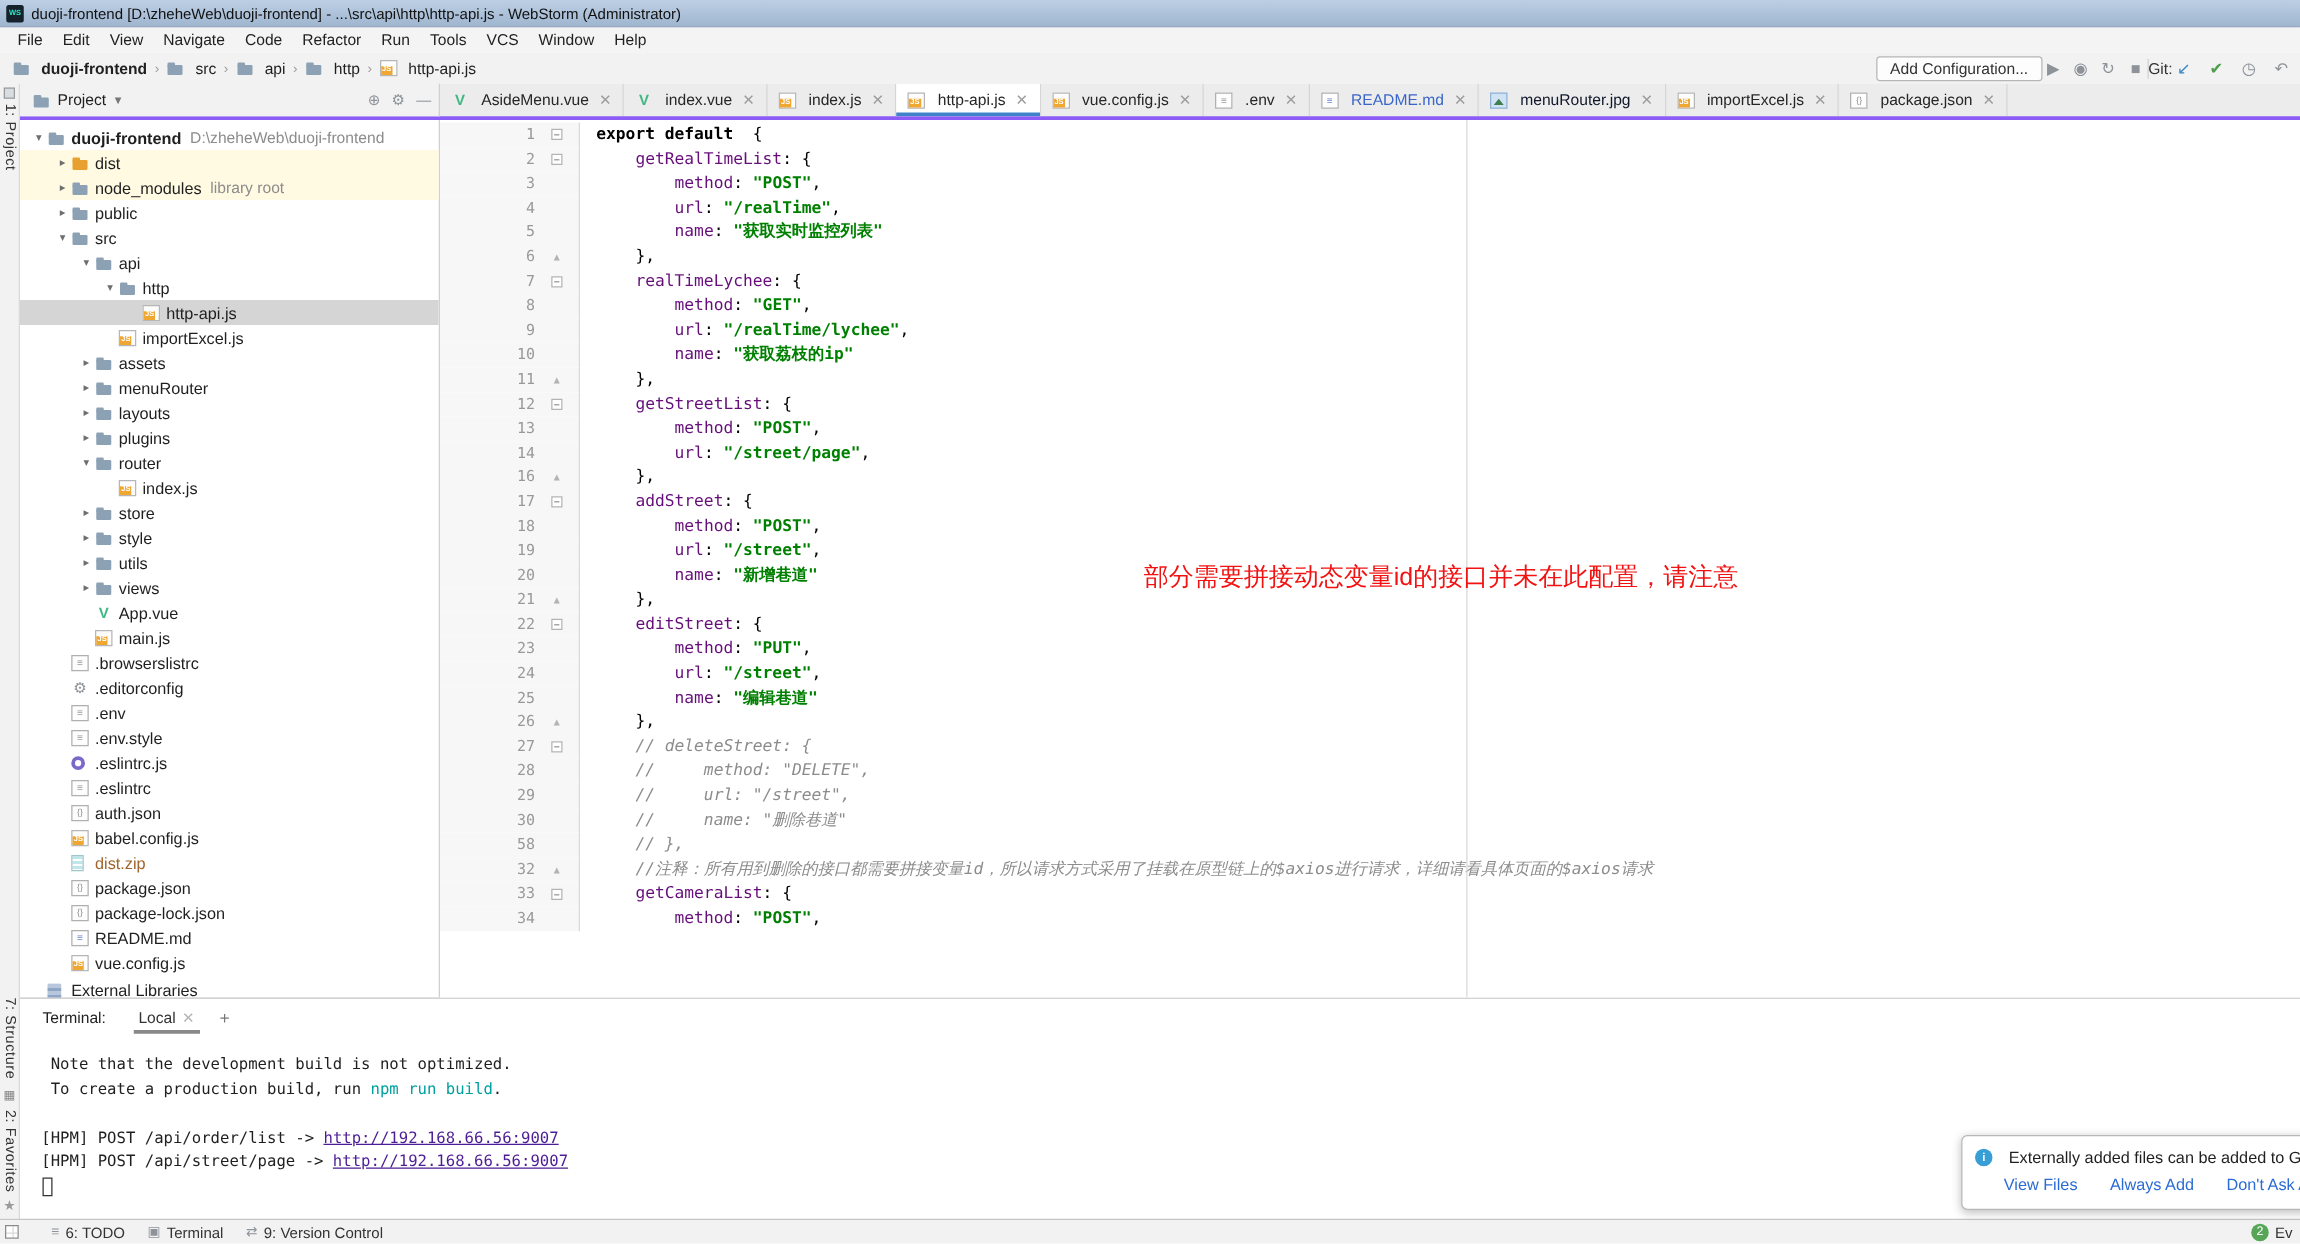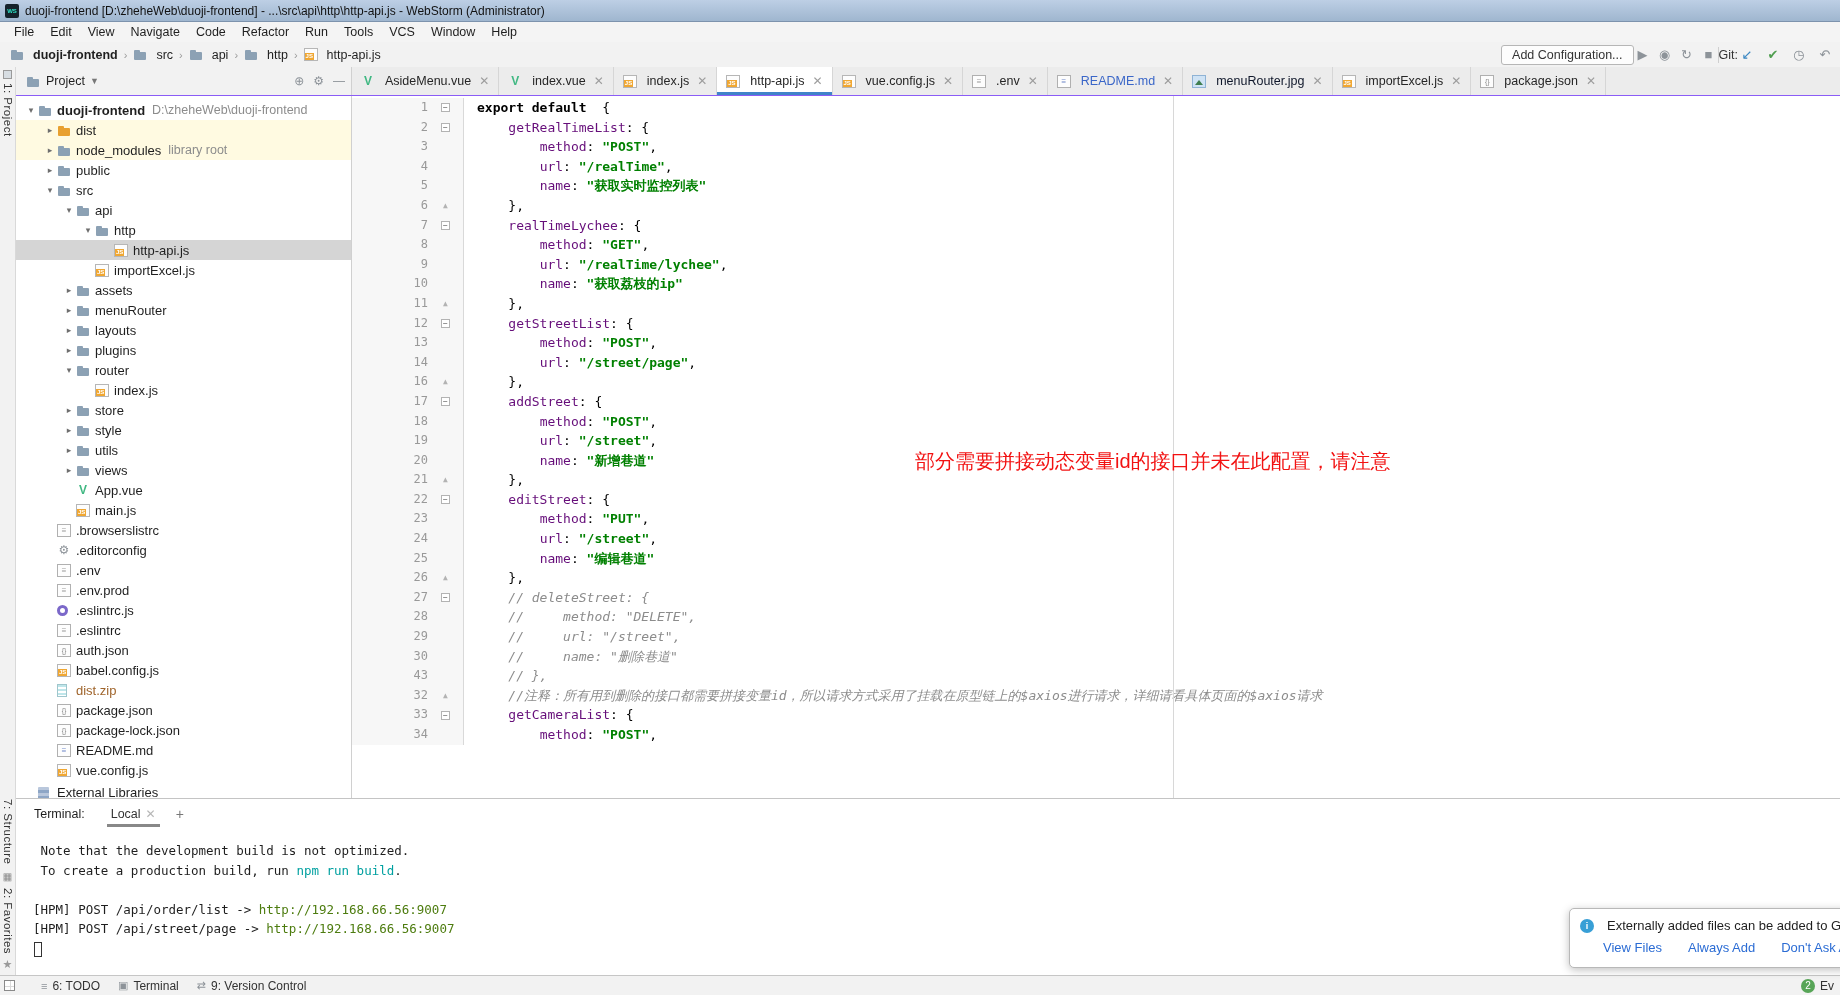--- a/index.html
+++ b/index.html
@@ -34,21 +34,21 @@
   .stripe{width:16px;background:#f2f2f2;border-right:1px solid #d9d9d9;display:flex;flex-direction:column;align-items:center;padding-top:3px}
   .stripe .sq{width:9px;height:9px;border:1px solid #9a9a9a;background:#d7dde2;margin-bottom:4px}
   .vlabel{writing-mode:vertical-lr;font-size:11.5px;color:#333;white-space:nowrap;letter-spacing:.5px}
   .stripe .flexsp{flex:1}
   .stripe .bicon{color:#8a8a8a;font-size:10px;margin:6px 0}
   .stripe .star{color:#9a9a9a;font-size:11px;margin:4px 0 4px}
 
   .content{flex:1;display:flex;flex-direction:column;min-width:0}
 
   
-  .headrow{height:29px;flex:0 0 29px;display:flex;border-bottom:1px solid #8b5cf6;background:#ececec}
+  .headrow{height:29px;flex:0 0 29px;display:flex;border-bottom:3px solid #8b5cf6;background:#ececec}
   .proj-header{width:336px;flex:0 0 336px;background:#f2f2f2;display:flex;align-items:center;padding:0 6px 0 10px;border-right:1px solid #d0d0d0}
   .proj-header .ph-ic{margin-right:6px}
   .proj-title{font-size:12.5px;color:#1f1f1f}
   .proj-caret{color:#777;font-size:9px;margin-left:5px}
   .ph-right{margin-left:auto;display:flex;gap:9px;color:#8d9399;font-size:12px;align-items:center}
   .tabbar{flex:1;display:flex;align-items:stretch;overflow:hidden}
   .tab{display:flex;align-items:center;gap:5px;padding:0 9px;border-right:1px solid #d6d6d6;font-size:12.5px;color:#262626;position:relative;white-space:nowrap}
   .tab.active{background:#fff}
   .tab.active::after{content:'';position:absolute;left:0;right:0;bottom:0;height:3px;background:#4083c9}
   .tab .x{color:#9c9c9c;font-size:12px;margin-left:3px}
@@ -106,21 +106,21 @@
   
   .terminal{height:177px;flex:0 0 177px;border-top:1px solid #c4c4c4;background:#fff;display:flex;flex-direction:column}
   .term-head{height:30px;flex:0 0 30px;display:flex;align-items:center;padding-left:18px;gap:8px}
   .term-title{font-size:12.5px;color:#1f1f1f}
   .term-tab{margin-left:16px;display:flex;align-items:center;gap:5px;position:relative;padding:6px 2px;font-size:12.5px;color:#333}
   .term-tab::after{content:'';position:absolute;left:-2px;right:-2px;bottom:0;height:3px;background:#888}
   .term-tab .x{color:#b5b5b5;font-size:12px}
   .term-plus{color:#777;font-size:14px;margin-left:10px}
   .term-body{flex:1;font-family:"DejaVu Sans Mono","Liberation Mono",monospace;font-size:12.5px;line-height:19.6px;padding:12px 0 0 17px;color:#1f1f1f;white-space:pre}
   .t-cyan{color:#00a0a0}
-  .t-link{color:#4d7c0f;}
+  .t-link{color:#4c1d95;text-decoration:underline}
   .cursor{display:inline-block;width:8px;height:15px;border:1px solid #333;vertical-align:middle;margin-left:1px}
 
   
   .statusbar{height:20px;flex:0 0 20px;border-top:1px solid #c6c6c6;background:#f2f2f2;display:flex;align-items:center;padding:0 6px 0 4px;font-size:12px;color:#333;gap:18px}
   .sb-win{width:11px;height:11px;border:1px solid #8a8a8a;background:linear-gradient(#d9d9d9,#d9d9d9) 5px 0/1px 100% no-repeat,linear-gradient(#d9d9d9,#d9d9d9) 0 5px/100% 1px no-repeat,#fff;margin-right:8px}
   .sb-item{display:flex;align-items:center;gap:5px}
   .sb-item .g{color:#8d9399;font-size:11px}
   .sb-right{margin-left:auto;display:flex;align-items:center;gap:5px}
   .badge{width:14px;height:14px;border-radius:50%;background:#57a557;color:#fff;font-size:10px;display:flex;align-items:center;justify-content:center}
 
@@ -415,21 +415,21 @@
               <span class="tlabel">.editorconfig</span>
             </div>
             <div class="trow" style="padding-left: 27px;">
               <span class="chev"></span>
               <span class="ic ic-txt"></span>
               <span class="tlabel">.env</span>
             </div>
             <div class="trow" style="padding-left: 27px;">
               <span class="chev"></span>
               <span class="ic ic-txt"></span>
-              <span class="tlabel">.env.prod</span>
+              <span class="tlabel">.env.style</span>
             </div>
             <div class="trow" style="padding-left: 27px;">
               <span class="chev"></span>
               <span class="ic ic-eslint"></span>
               <span class="tlabel">.eslintrc.js</span>
             </div>
             <div class="trow" style="padding-left: 27px;">
               <span class="chev"></span>
               <span class="ic ic-ignored"></span>
               <span class="tlabel">.eslintrc</span>
@@ -504,21 +504,21 @@
               <div class="ln"><span class="gut"><span class="num">21</span><span class="fold"><span class="fend">▲</span></span></span><span class="codeln"><span>    },</span></span></div>
               <div class="ln"><span class="gut"><span class="num">22</span><span class="fold"><span class="fbox">−</span></span></span><span class="codeln"><span>    </span><span class="tok-p">editStreet</span><span>: {</span></span></div>
               <div class="ln"><span class="gut"><span class="num">23</span><span class="fold"></span></span><span class="codeln"><span>        </span><span class="tok-p">method</span><span>: </span><span class="tok-s">"PUT"</span><span>,</span></span></div>
               <div class="ln"><span class="gut"><span class="num">24</span><span class="fold"></span></span><span class="codeln"><span>        </span><span class="tok-p">url</span><span>: </span><span class="tok-s">"/street"</span><span>,</span></span></div>
               <div class="ln"><span class="gut"><span class="num">25</span><span class="fold"></span></span><span class="codeln"><span>        </span><span class="tok-p">name</span><span>: </span><span class="tok-s">"编辑巷道"</span></span></div>
               <div class="ln"><span class="gut"><span class="num">26</span><span class="fold"><span class="fend">▲</span></span></span><span class="codeln"><span>    },</span></span></div>
               <div class="ln"><span class="gut"><span class="num">27</span><span class="fold"><span class="fbox">−</span></span></span><span class="codeln"><span>    </span><span class="tok-c">// deleteStreet: {</span></span></div>
               <div class="ln"><span class="gut"><span class="num">28</span><span class="fold"></span></span><span class="codeln"><span>    </span><span class="tok-c">//     method: "DELETE",</span></span></div>
               <div class="ln"><span class="gut"><span class="num">29</span><span class="fold"></span></span><span class="codeln"><span>    </span><span class="tok-c">//     url: "/street",</span></span></div>
               <div class="ln"><span class="gut"><span class="num">30</span><span class="fold"></span></span><span class="codeln"><span>    </span><span class="tok-c">//     name: "删除巷道"</span></span></div>
-              <div class="ln"><span class="gut"><span class="num">43</span><span class="fold"></span></span><span class="codeln"><span>    </span><span class="tok-c">// },</span></span></div>
+              <div class="ln"><span class="gut"><span class="num">58</span><span class="fold"></span></span><span class="codeln"><span>    </span><span class="tok-c">// },</span></span></div>
               <div class="ln"><span class="gut"><span class="num">32</span><span class="fold"><span class="fend">▲</span></span></span><span class="codeln"><span>    </span><span class="tok-c">//注释：所有用到删除的接口都需要拼接变量id，所以请求方式采用了挂载在原型链上的$axios进行请求，详细请看具体页面的$axios请求</span></span></div>
               <div class="ln"><span class="gut"><span class="num">33</span><span class="fold"><span class="fbox">−</span></span></span><span class="codeln"><span>    </span><span class="tok-p">getCameraList</span><span>: {</span></span></div>
               <div class="ln"><span class="gut"><span class="num">34</span><span class="fold"></span></span><span class="codeln"><span>        </span><span class="tok-p">method</span><span>: </span><span class="tok-s">"POST"</span><span>,</span></span></div>
             </div>
           <div class="guide" id="guide" style="left: 821px;"></div>
           <svg class="overlay" id="arrow-svg">
             <defs>
               <marker id="ah" viewBox="0 0 10 10" refX="7.5" refY="5" markerWidth="4.6" markerHeight="4.6" orient="auto">
                 <path d="M0,0 L10,5 L0,10 z" fill="#f21212"></path>
               </marker>

